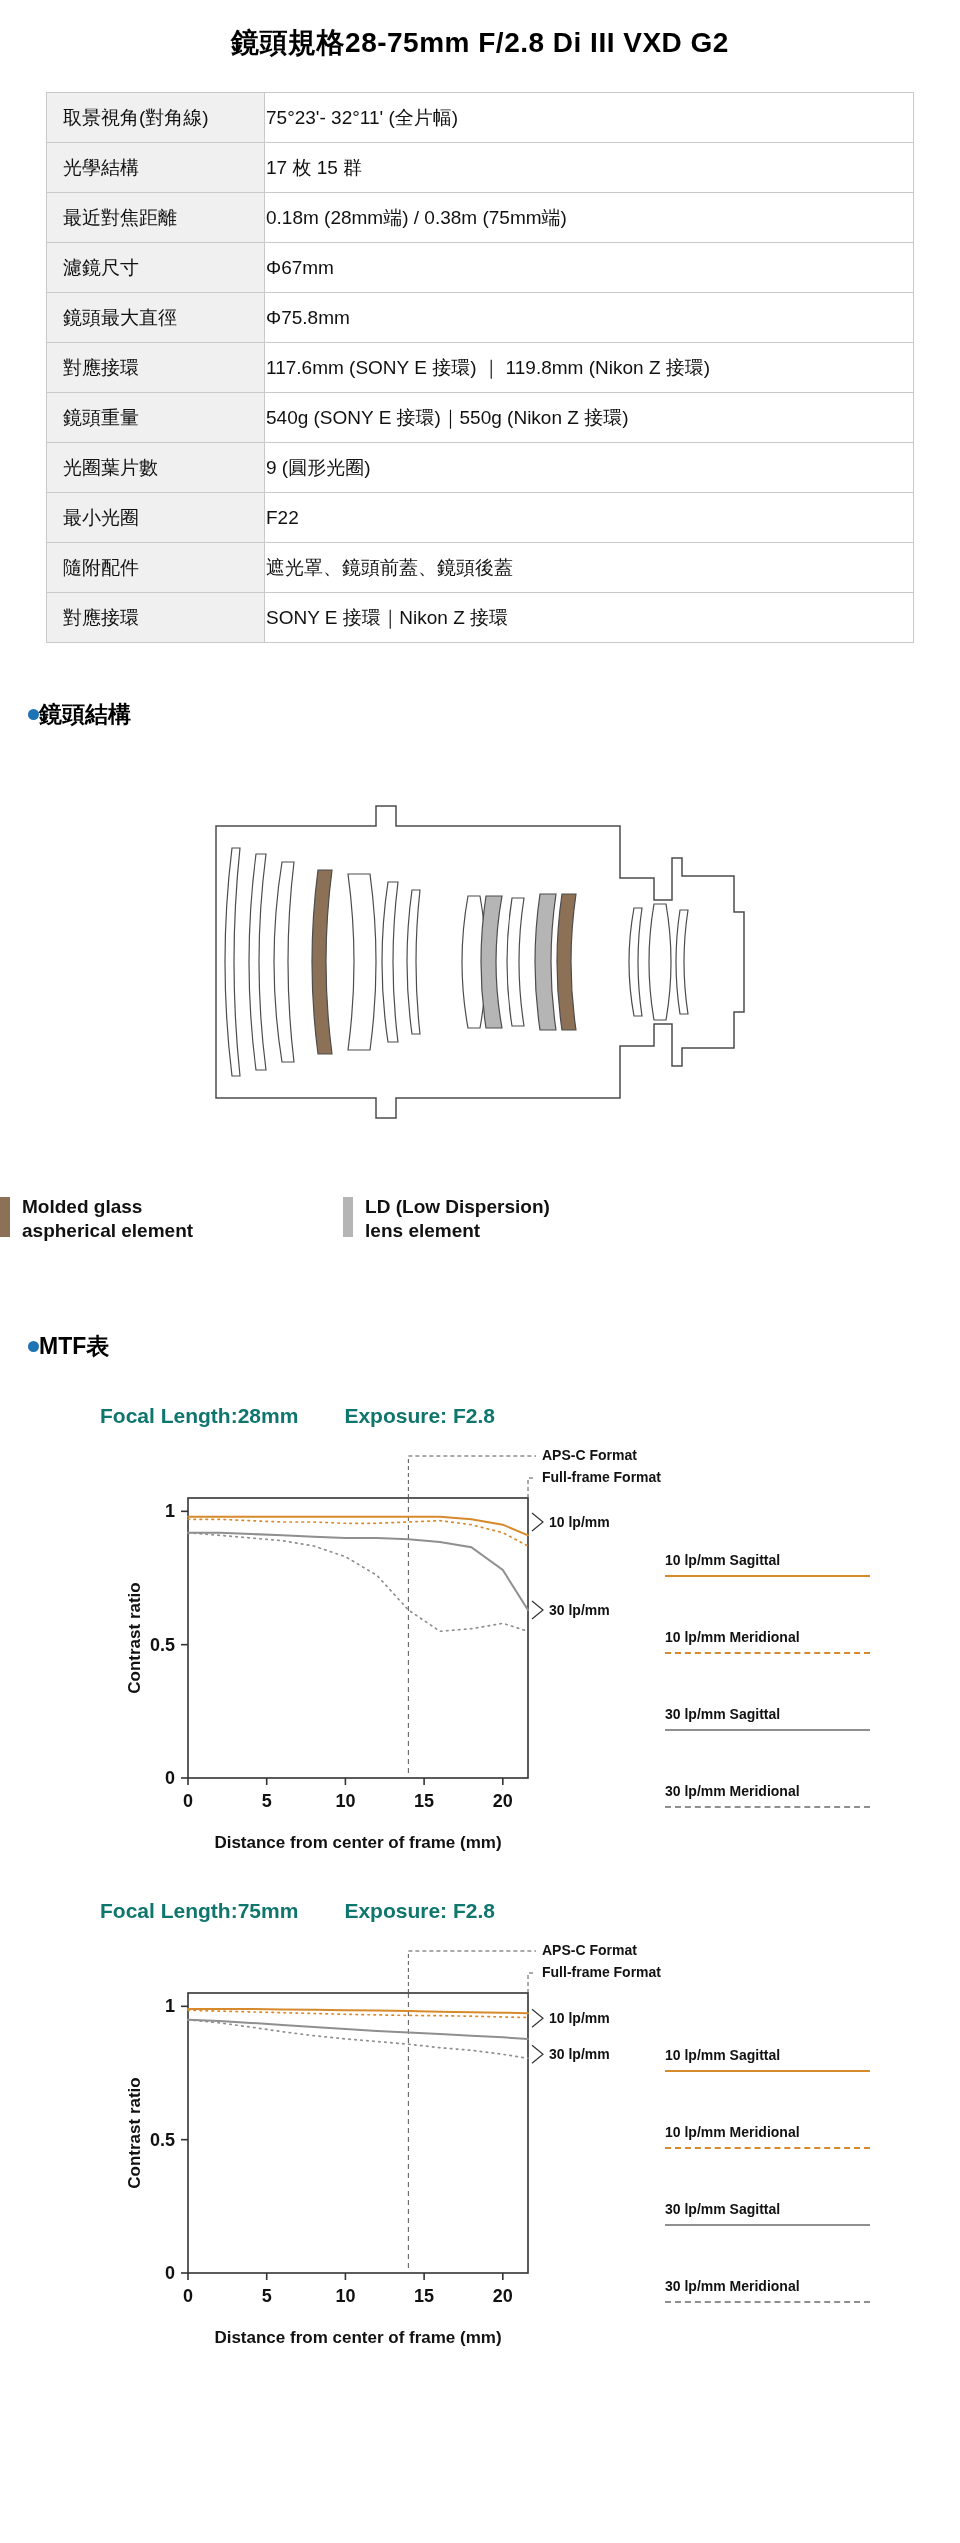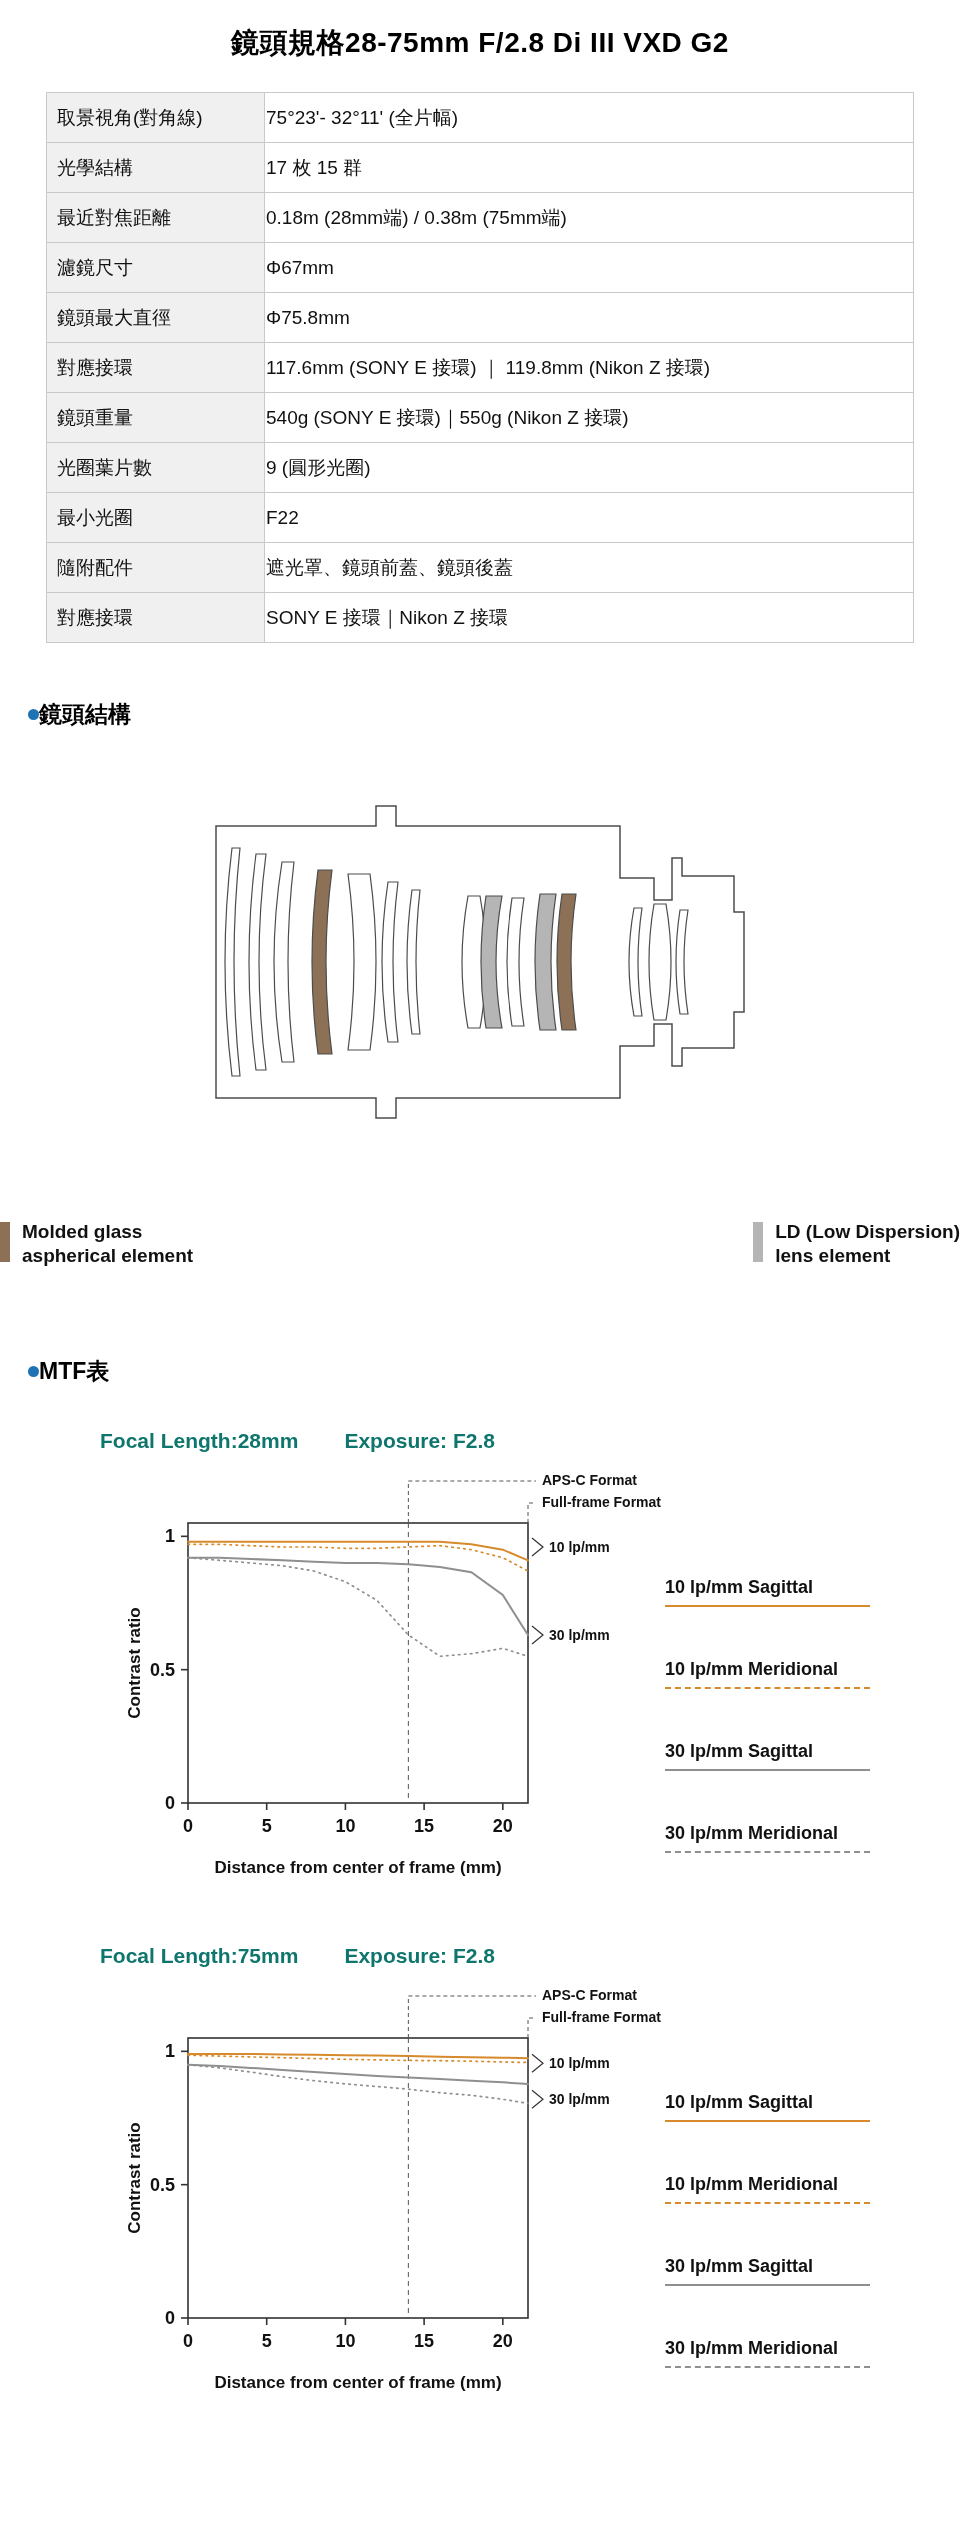--- a/index.html
+++ b/index.html
@@ -7,40 +7,40 @@
   body {
     width:960px; min-height:2543px; background:#ffffff;
     font-family:"Liberation Sans","DejaVu Sans",sans-serif; color:#1a1a1a;
   }
   .page-title {
     text-align:center; font-size:28px; font-weight:bold;
     padding-top:24px; letter-spacing:.5px; color:#000;
   }
   table.spec { border-collapse:collapse; margin:30px auto 0; width:868px; font-size:19px; }
   table.spec td { border:1px solid #c9c9c9; height:50px; vertical-align:middle; }
-  table.spec td.label { background:#f0f0f0; width:218px; padding-left:10px; color:#111; }
+  table.spec td.label { background:#f0f0f0; width:218px; padding-left:16px; color:#111; }
   table.spec td.value { color:#111; }
   .section-heading { display:flex; align-items:center; margin:56px 0 0 28px; }
   .section-heading .dot { width:11px; height:11px; border-radius:50%; flex:0 0 auto; }
   .section-heading .txt { font-size:23px; font-weight:600; color:#000; }
   .lens-diagram-wrap { width:560px; margin:62px auto 0; }
-  .construction-legend { display:flex; justify-content:space-between; gap:150px; margin-top:84px; }
+  .construction-legend { display:flex; justify-content:flex-start; gap:150px; margin-top:59px; }
   .cl-item { display:flex; gap:12px; align-items:flex-start; }
   .cl-swatch { width:10px; height:40px; margin-top:2px; }
   .cl-text { font-size:19px; font-weight:bold; line-height:1.25; color:#111; }
   .mtf-block { margin:42px 0 0 100px; }
   .mtf-block.second { margin-top:39px; }
   .mtf-title-row { font-size:21px; font-weight:bold; color:#0f766e; }
   .mtf-exposure { margin-left:46px; }
   .mtf-row { display:flex; align-items:flex-start; }
   svg.mtf-chart { margin-left:18px; display:block; }
   svg { font-family:inherit; }
   .mtf-legend { padding-top:124px; margin-left:2px; width:215px; }
   .mtf-legend-item { margin-bottom:52px; }
-  .mtf-legend-text { font-size:18px; font-weight:bold; color:#111; white-space:nowrap; }
+  .mtf-legend-text { font-size:14px; font-weight:bold; color:#111; white-space:nowrap; }
   .mtf-legend-line { margin-top:7px; width:205px; height:0; }
   .page-bottom-pad { height:55px; }
 </style>
 </head>
 <body>
 
 <div class="page-title">鏡頭規格28-75mm F/2.8 Di III VXD G2</div>
 
 <table class="spec">
   <tbody id="spec-body">

